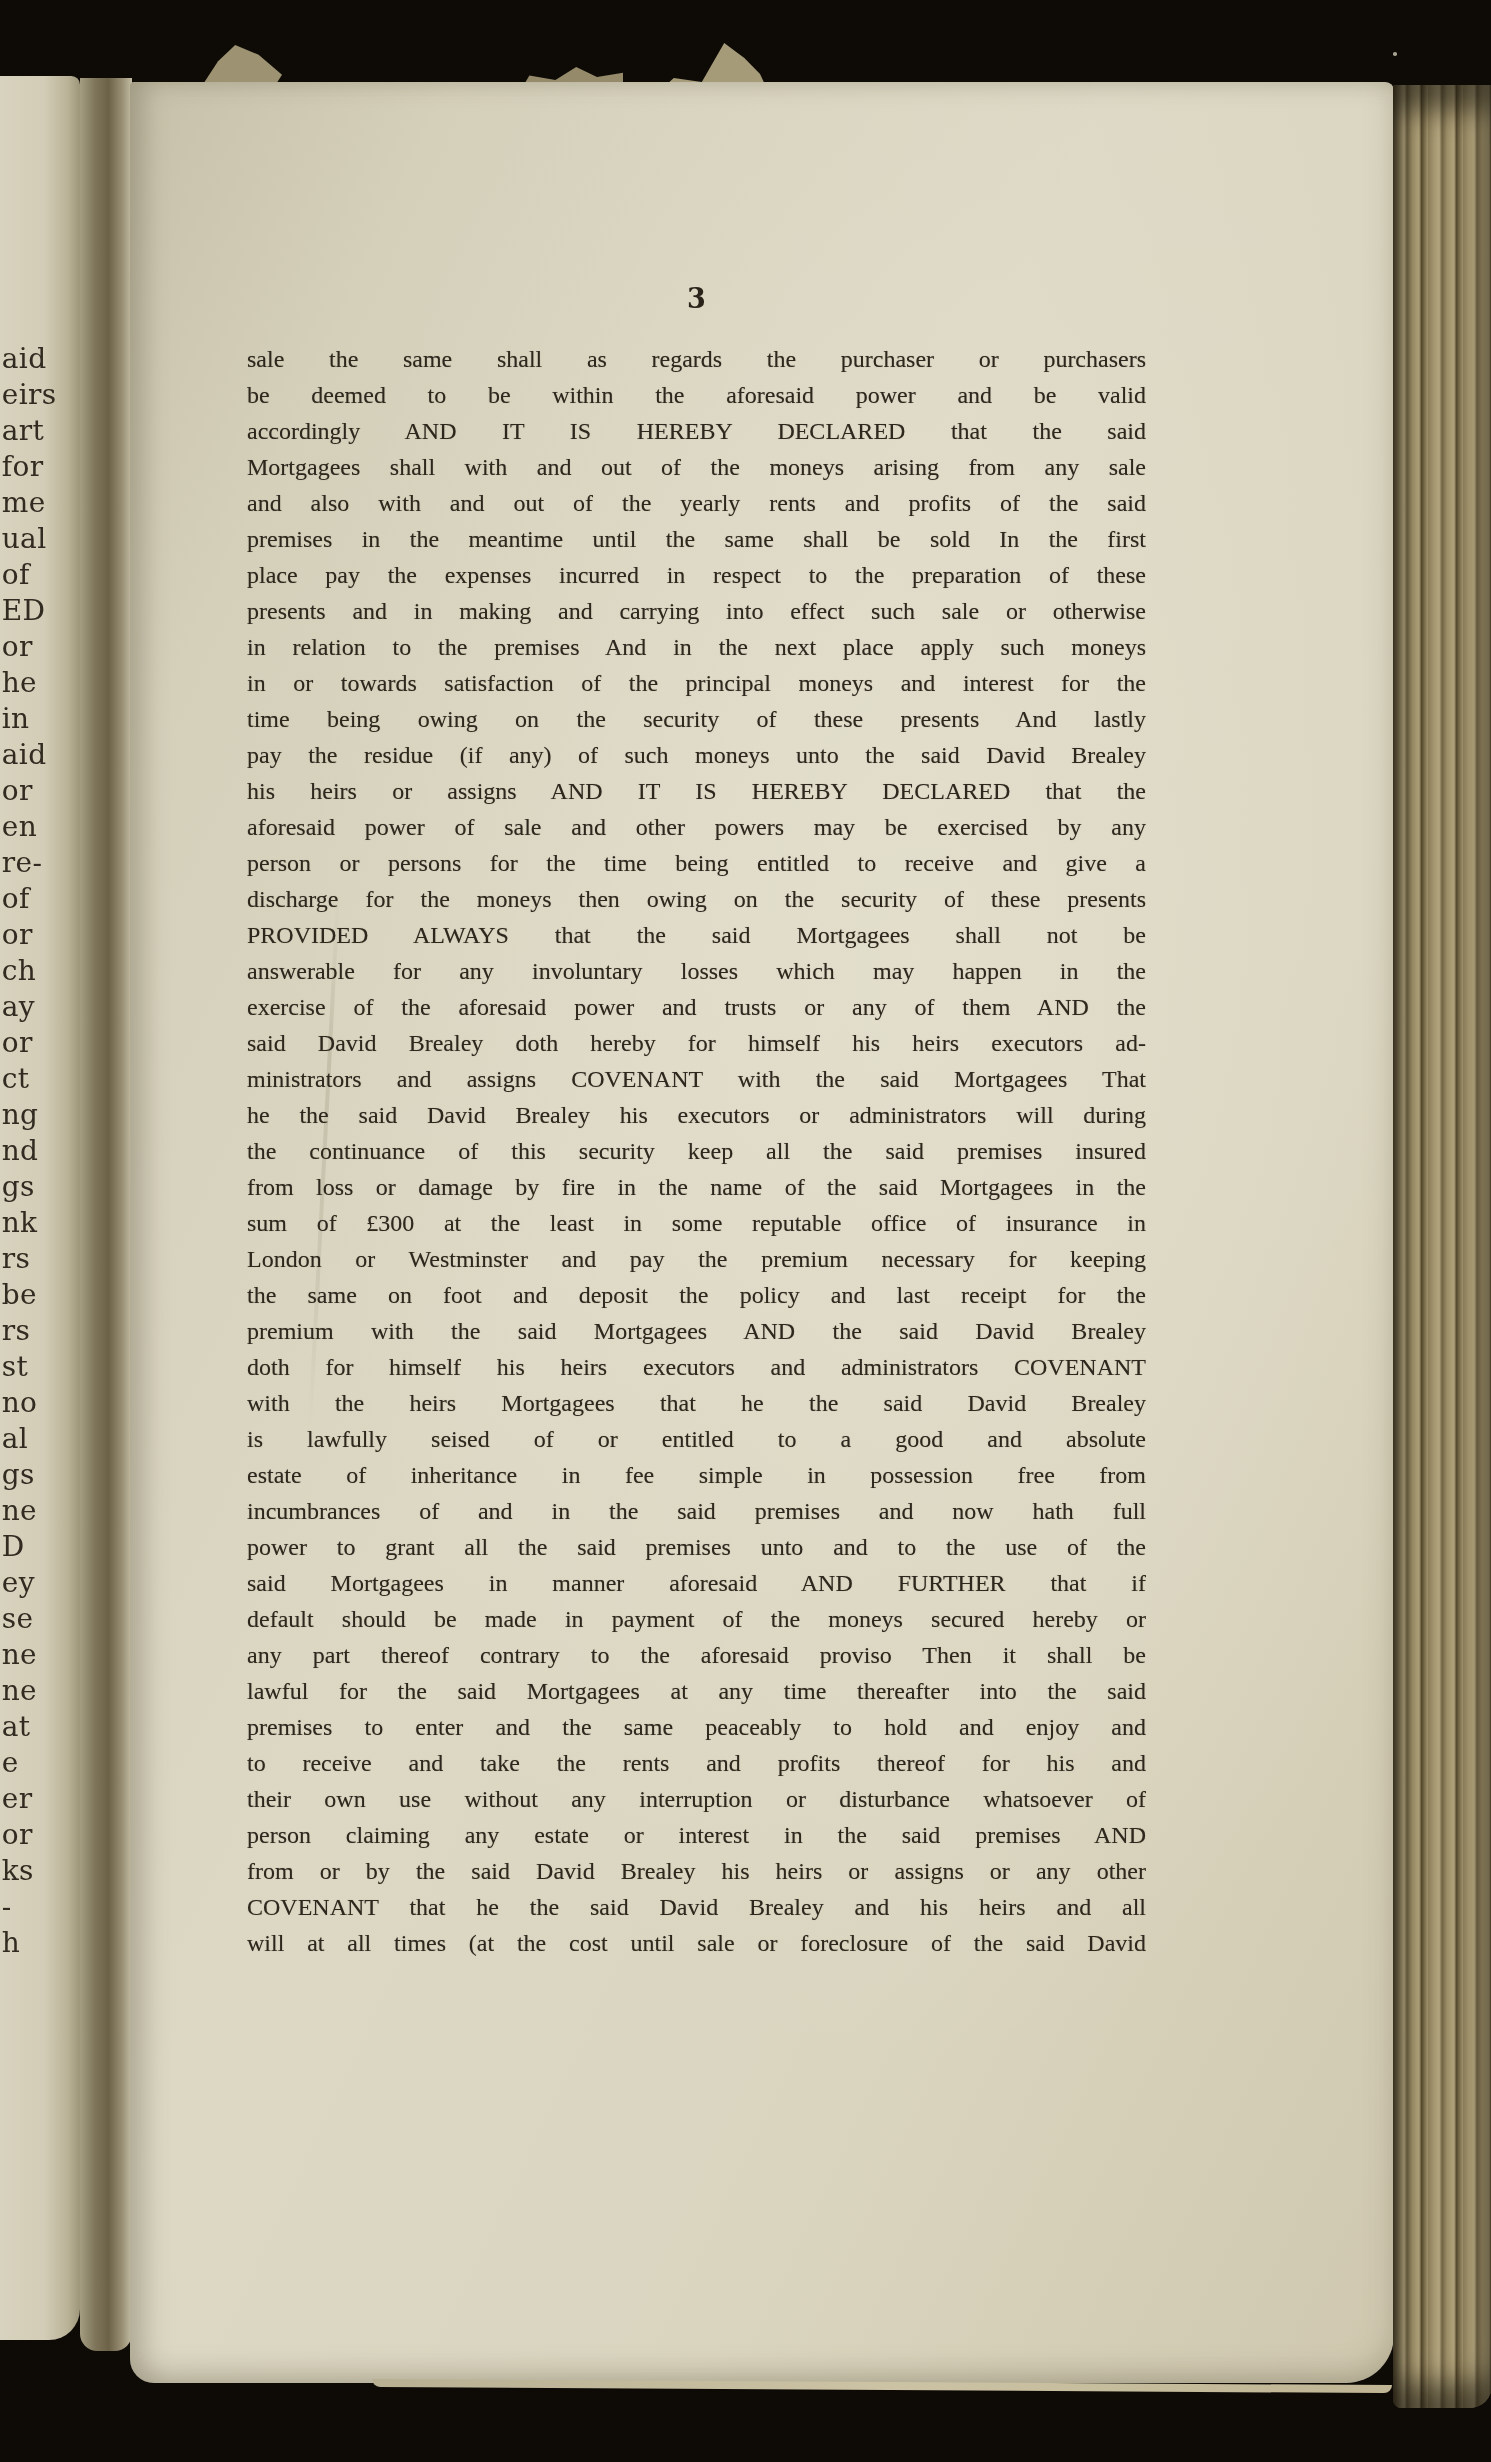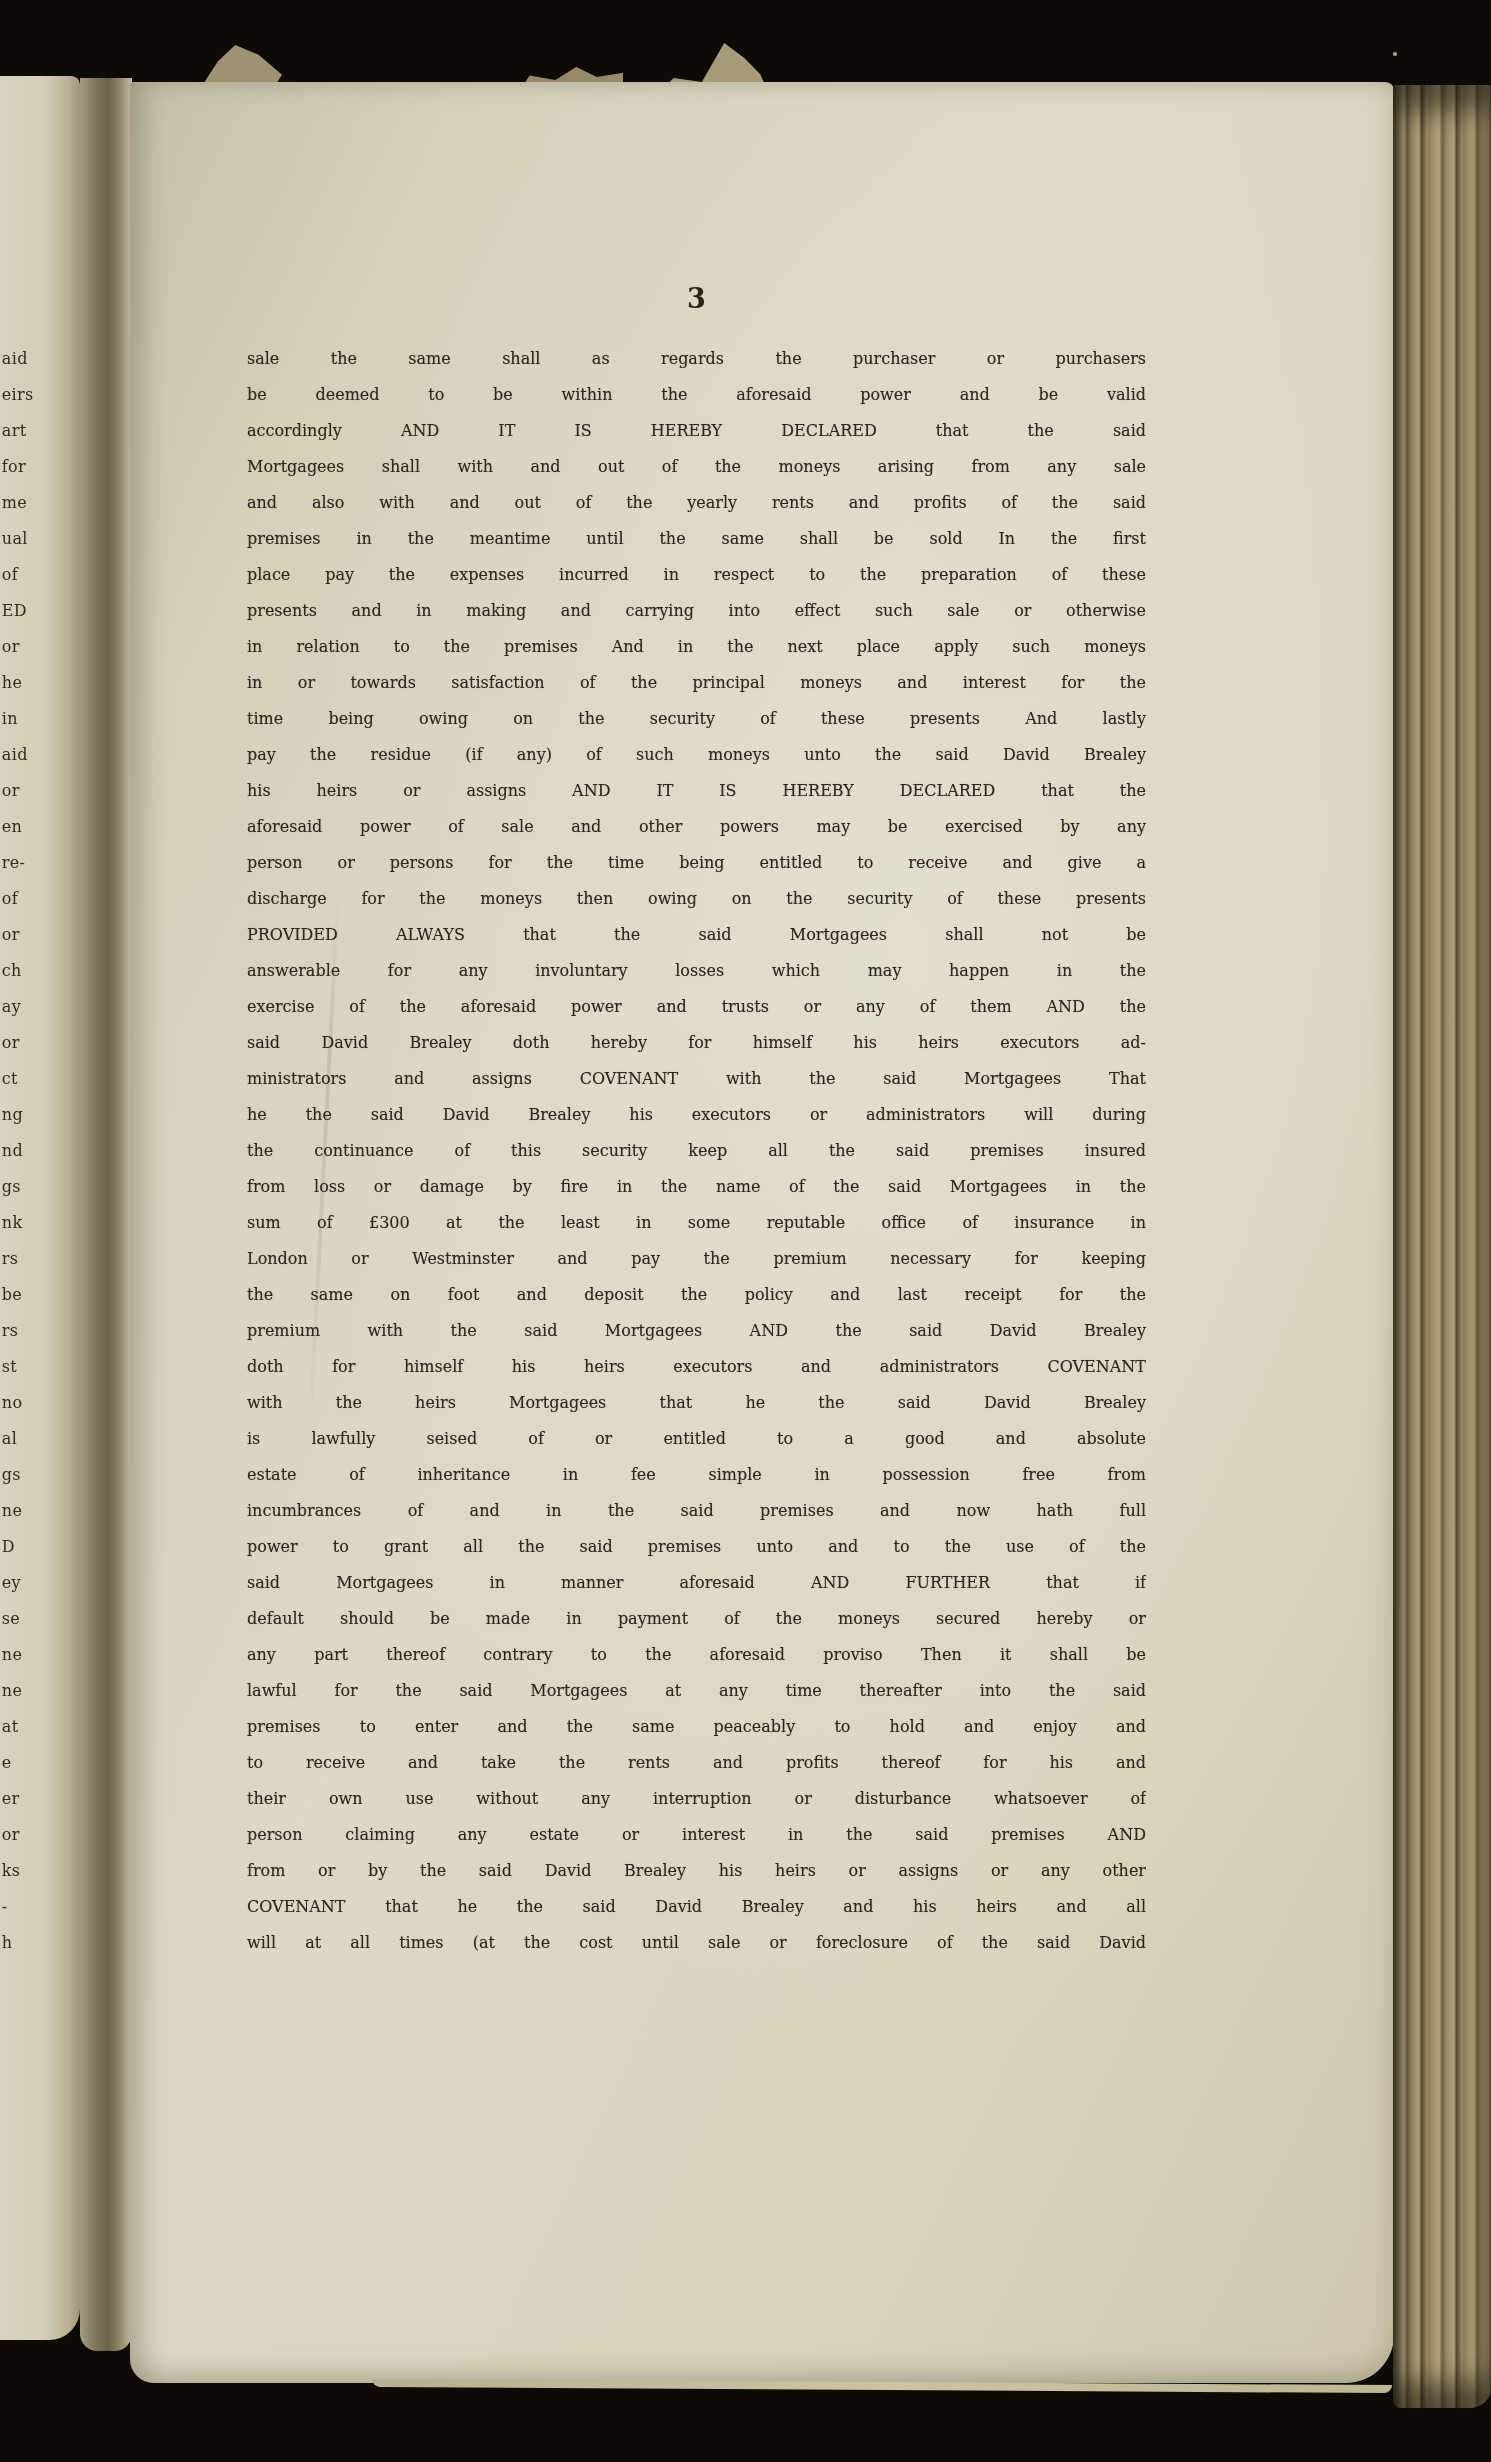--- a/index.html
+++ b/index.html
@@ -17,21 +17,21 @@
   #speck3{left:257px;top:169px;width:2.6px;height:2.6px;opacity:.35;}
 
   
   #prev-page{
     position:absolute;left:0;top:76px;width:80px;height:2264px;
     background:linear-gradient(90deg,#d8d3be 0%,#d3cdb7 55%,#b9b297 85%,#9d9679 100%);
     border-radius:0 8.6px 31px 0;
   }
   #fragments{
     position:absolute;left:1.7px;top:265px;width:76px;
-    font-size:16px;line-height:36px;color:#322b21;
+    font-size:28px;line-height:36px;color:#322b21;
     letter-spacing:0.4px;white-space:nowrap;
   }
   #fragments .frag{height:36px;overflow:hidden;}
 
   
   #gutter{
     position:absolute;left:80px;top:78px;width:52px;height:2273px;
     background:linear-gradient(90deg,#a59e83 0%,#7d7459 30%,#6b6248 55%,#9a9177 82%,#c4bda4 100%);
     border-radius:0 0 17.3px 17.3px;
   }
@@ -51,22 +51,23 @@
     background:linear-gradient(180deg,rgba(110,100,75,0) 0%,rgba(110,100,75,.18) 30%,rgba(110,100,75,.12) 70%,rgba(110,100,75,0) 100%);
     transform:rotate(3deg);
   }
 
   #page-number{
     position:absolute;left:117px;top:201px;width:899px;
     text-align:center;font-size:27px;color:#29231a;font-weight:bold;
   }
   #text-block{
     position:absolute;left:117px;top:259px;width:899px;
-    font-size:16px;line-height:36px;color:#2d271d;
+    font-size:24px;line-height:36px;color:#2d271d;
     text-shadow:0 0 0.9px rgba(45,39,29,.35);
+    font-family:Liberation Serif, serif;
   }
   #text-block .text-line{
     text-align:justify;text-align-last:justify;
     height:36px;overflow:hidden;white-space:nowrap;
   }
 
   
   .tatter{position:absolute;background:#9d9372;}
   #tatter1{left:204px;top:45px;width:78px;height:54px;
     clip-path:polygon(20% 100%,0 70%,18% 30%,40% 0,70% 18%,100% 55%,80% 100%);}

